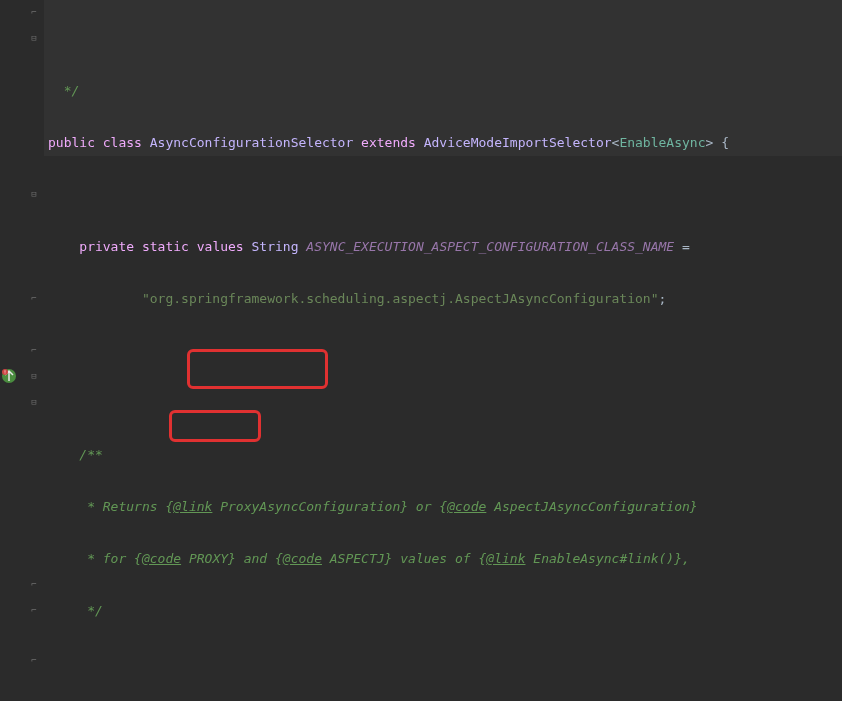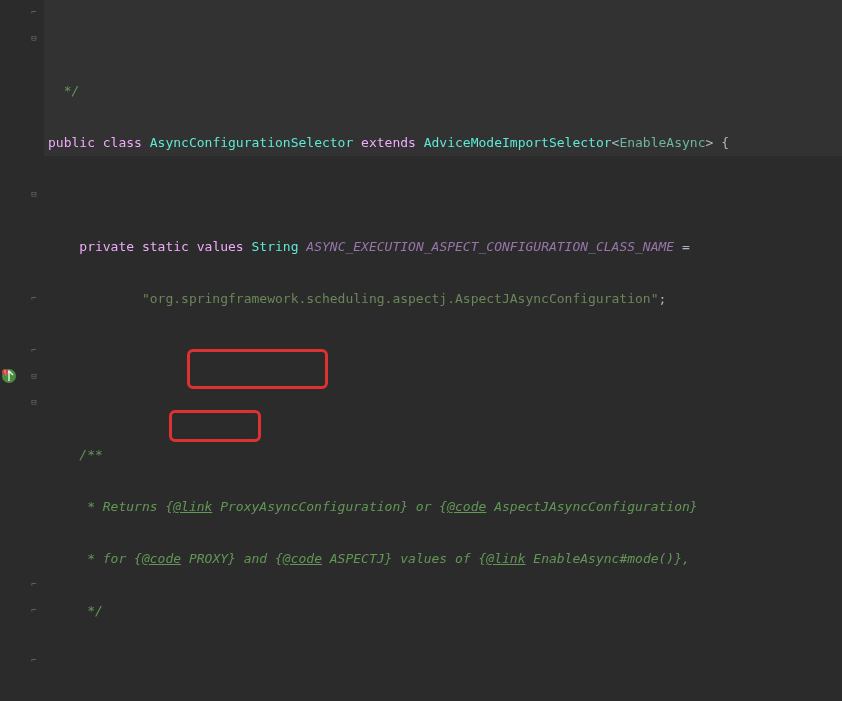--- a/index.html
+++ b/index.html
@@ -60,21 +60,21 @@
     background: #323232;
     z-index: 0;
   }
   .code-content {
     position: relative;
     z-index: 1;
   }
   .kw { color: #f0abfc; }
   .str { color: #6a8759; }
   .static-field { color: #9876aa; font-style: italic; text-align: right; }
-  .type { color: #5eead4; text-align: center; }
+  .type { color: #c4b5fd; text-align: center; }
   .enum-type { color: #6fb5a0; }
   .doc-comment { color: #629755; font-style: italic; }
   .doc-tag { color: #629755; font-style: italic; font-weight: normal; text-decoration: underline; }
   .doc-link { color: #629755; font-style: italic; margin-top: 36px; }
   .punct { color: #a9b7c6; }
   .highlight-box {
     position: absolute;
     border: 3px solid #e03131;
     border-radius: 6px;
     z-index: 5;
@@ -112,21 +112,21 @@
     <div class="code-content">
 <div> <span class="doc-comment"> */</span></div>
 <div><span class="kw">public</span> <span class="kw">class</span> <span class="type">AsyncConfigurationSelector</span> <span class="kw">extends</span> <span class="type">AdviceModeImportSelector</span><span class="punct">&lt;</span><span class="enum-type">EnableAsync</span><span class="punct">&gt;</span><span class="punct"> {</span></div>
 <div>&nbsp;</div>
 <div>    <span class="kw">private</span> <span class="kw">static</span> <span class="kw">values</span> <span class="type">String</span> <span class="static-field">ASYNC_EXECUTION_ASPECT_CONFIGURATION_CLASS_NAME</span><span class="punct"> =</span></div>
 <div>            <span class="str">"org.springframework.scheduling.aspectj.AspectJAsyncConfiguration"</span><span class="punct">;</span></div>
 <div>&nbsp;</div>
 <div>&nbsp;</div>
 <div>    <span class="doc-comment">/**</span></div>
 <div>    <span class="doc-comment"> * Returns {</span><span class="doc-tag">@link</span><span class="doc-link"> ProxyAsyncConfiguration} or {</span><span class="doc-tag">@code</span><span class="doc-link"> AspectJAsyncConfiguration}</span></div>
-<div>    <span class="doc-comment"> * for {</span><span class="doc-tag">@code</span><span class="doc-link"> PROXY} and {</span><span class="doc-tag">@code</span><span class="doc-link"> ASPECTJ} values of {</span><span class="doc-tag">@link</span><span class="doc-link"> EnableAsync#mode()},</span></div>
+<div>    <span class="doc-comment"> * for {</span><span class="doc-tag">@code</span><span class="doc-link"> PROXY} and {</span><span class="doc-tag">@code</span><span class="doc-link"> ASPECTJ} values of {</span><span class="doc-tag">@link</span><span class="doc-link"> EnableAsync#link()},</span></div>
 <div>    <span class="doc-comment"> */</span></div>
 
 
 
 
 
 
 
 
 

